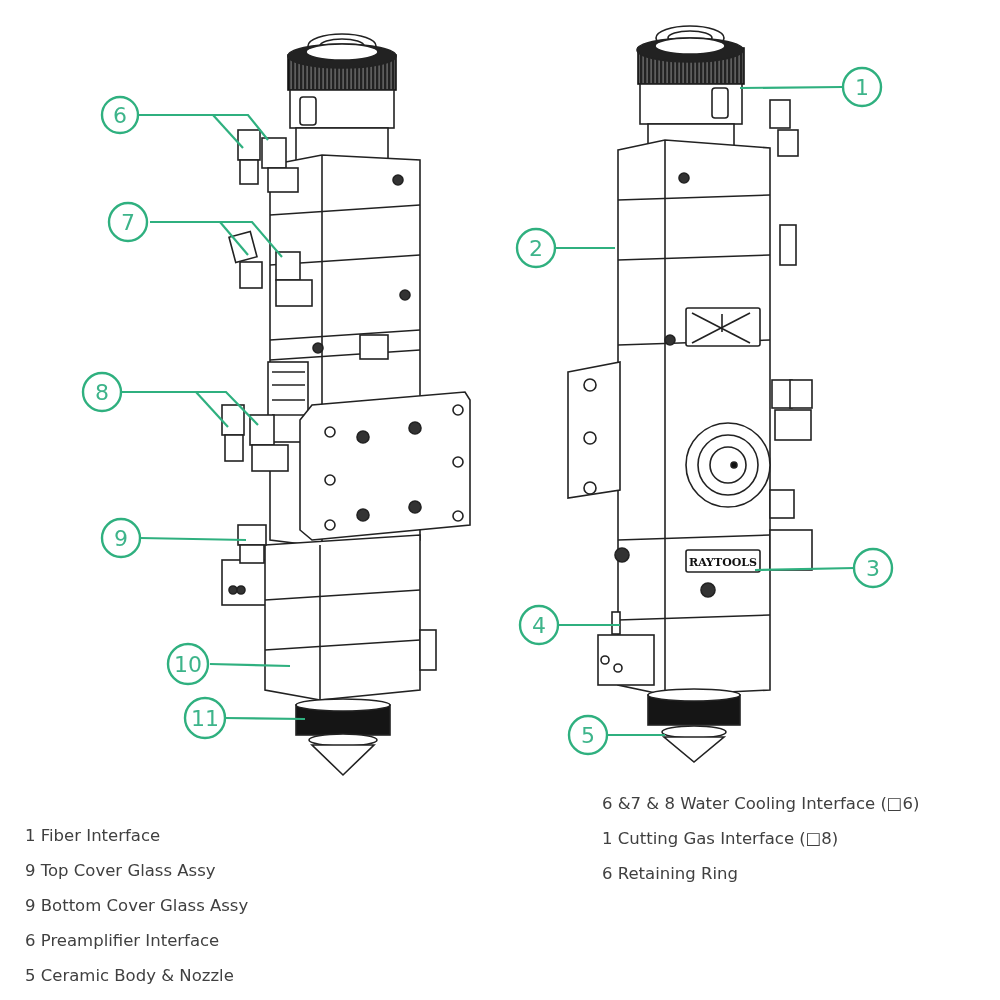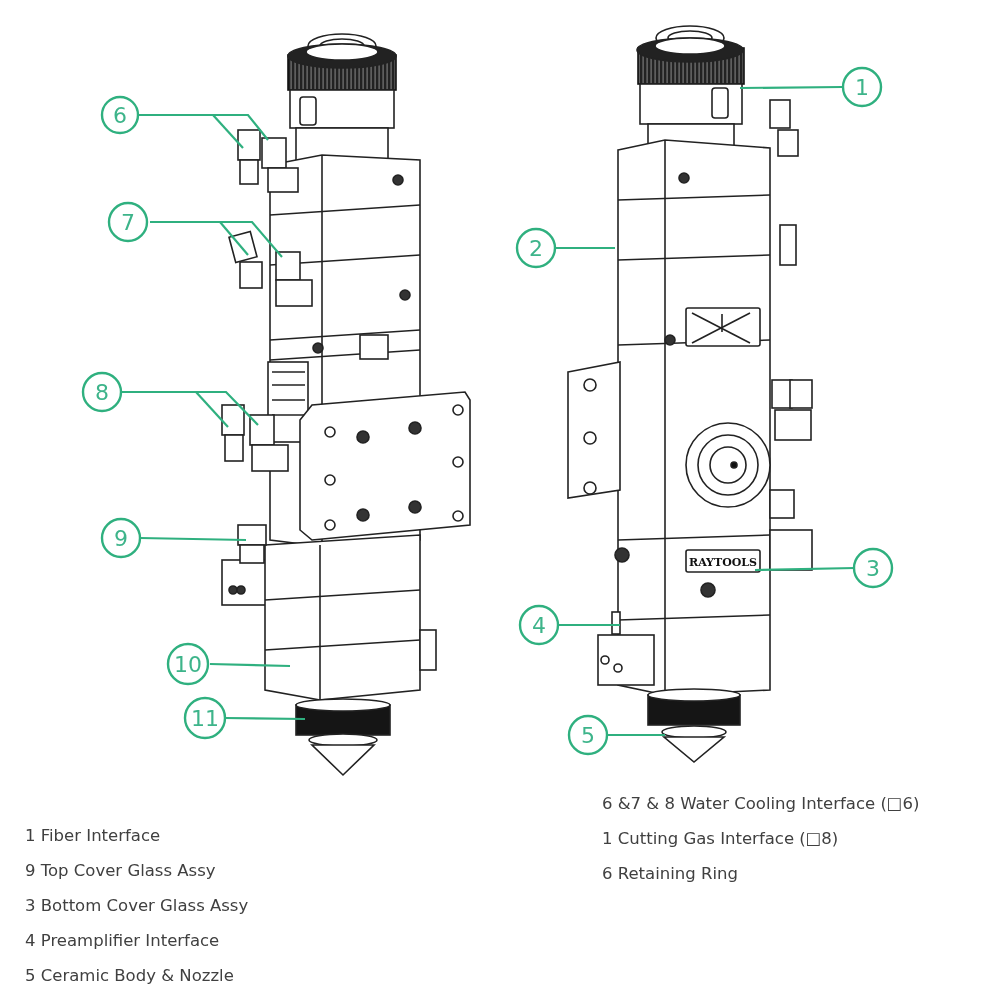--- a/index.html
+++ b/index.html
@@ -223,22 +223,22 @@
     <text class="callout-text" x="536" y="248">2</text>
     <text class="callout-text" x="873" y="568">3</text>
     <text class="callout-text" x="539" y="625">4</text>
     <text class="callout-text" x="588" y="735">5</text>
   </g>
 </svg>
 
 <div id="legend-left" class="legend">
   <div>1 Fiber Interface</div>
   <div>9 Top Cover Glass Assy</div>
-  <div>3 Bottom Cover Glass Assy</div>
-  <div>4 Preamplifier Interface</div>
+  <div>9 Bottom Cover Glass Assy</div>
+  <div>6 Preamplifier Interface</div>
   <div>5 Ceramic Body &amp; Nozzle</div>
 </div>
 
 <div id="legend-right" class="legend">
   <div>6 &amp;7 &amp; 8 Water Cooling Interface (□6)</div>
   <div>1 Cutting Gas Interface (□8)</div>
   <div>6 Retaining Ring</div>
 </div>
 
 </body></html>

